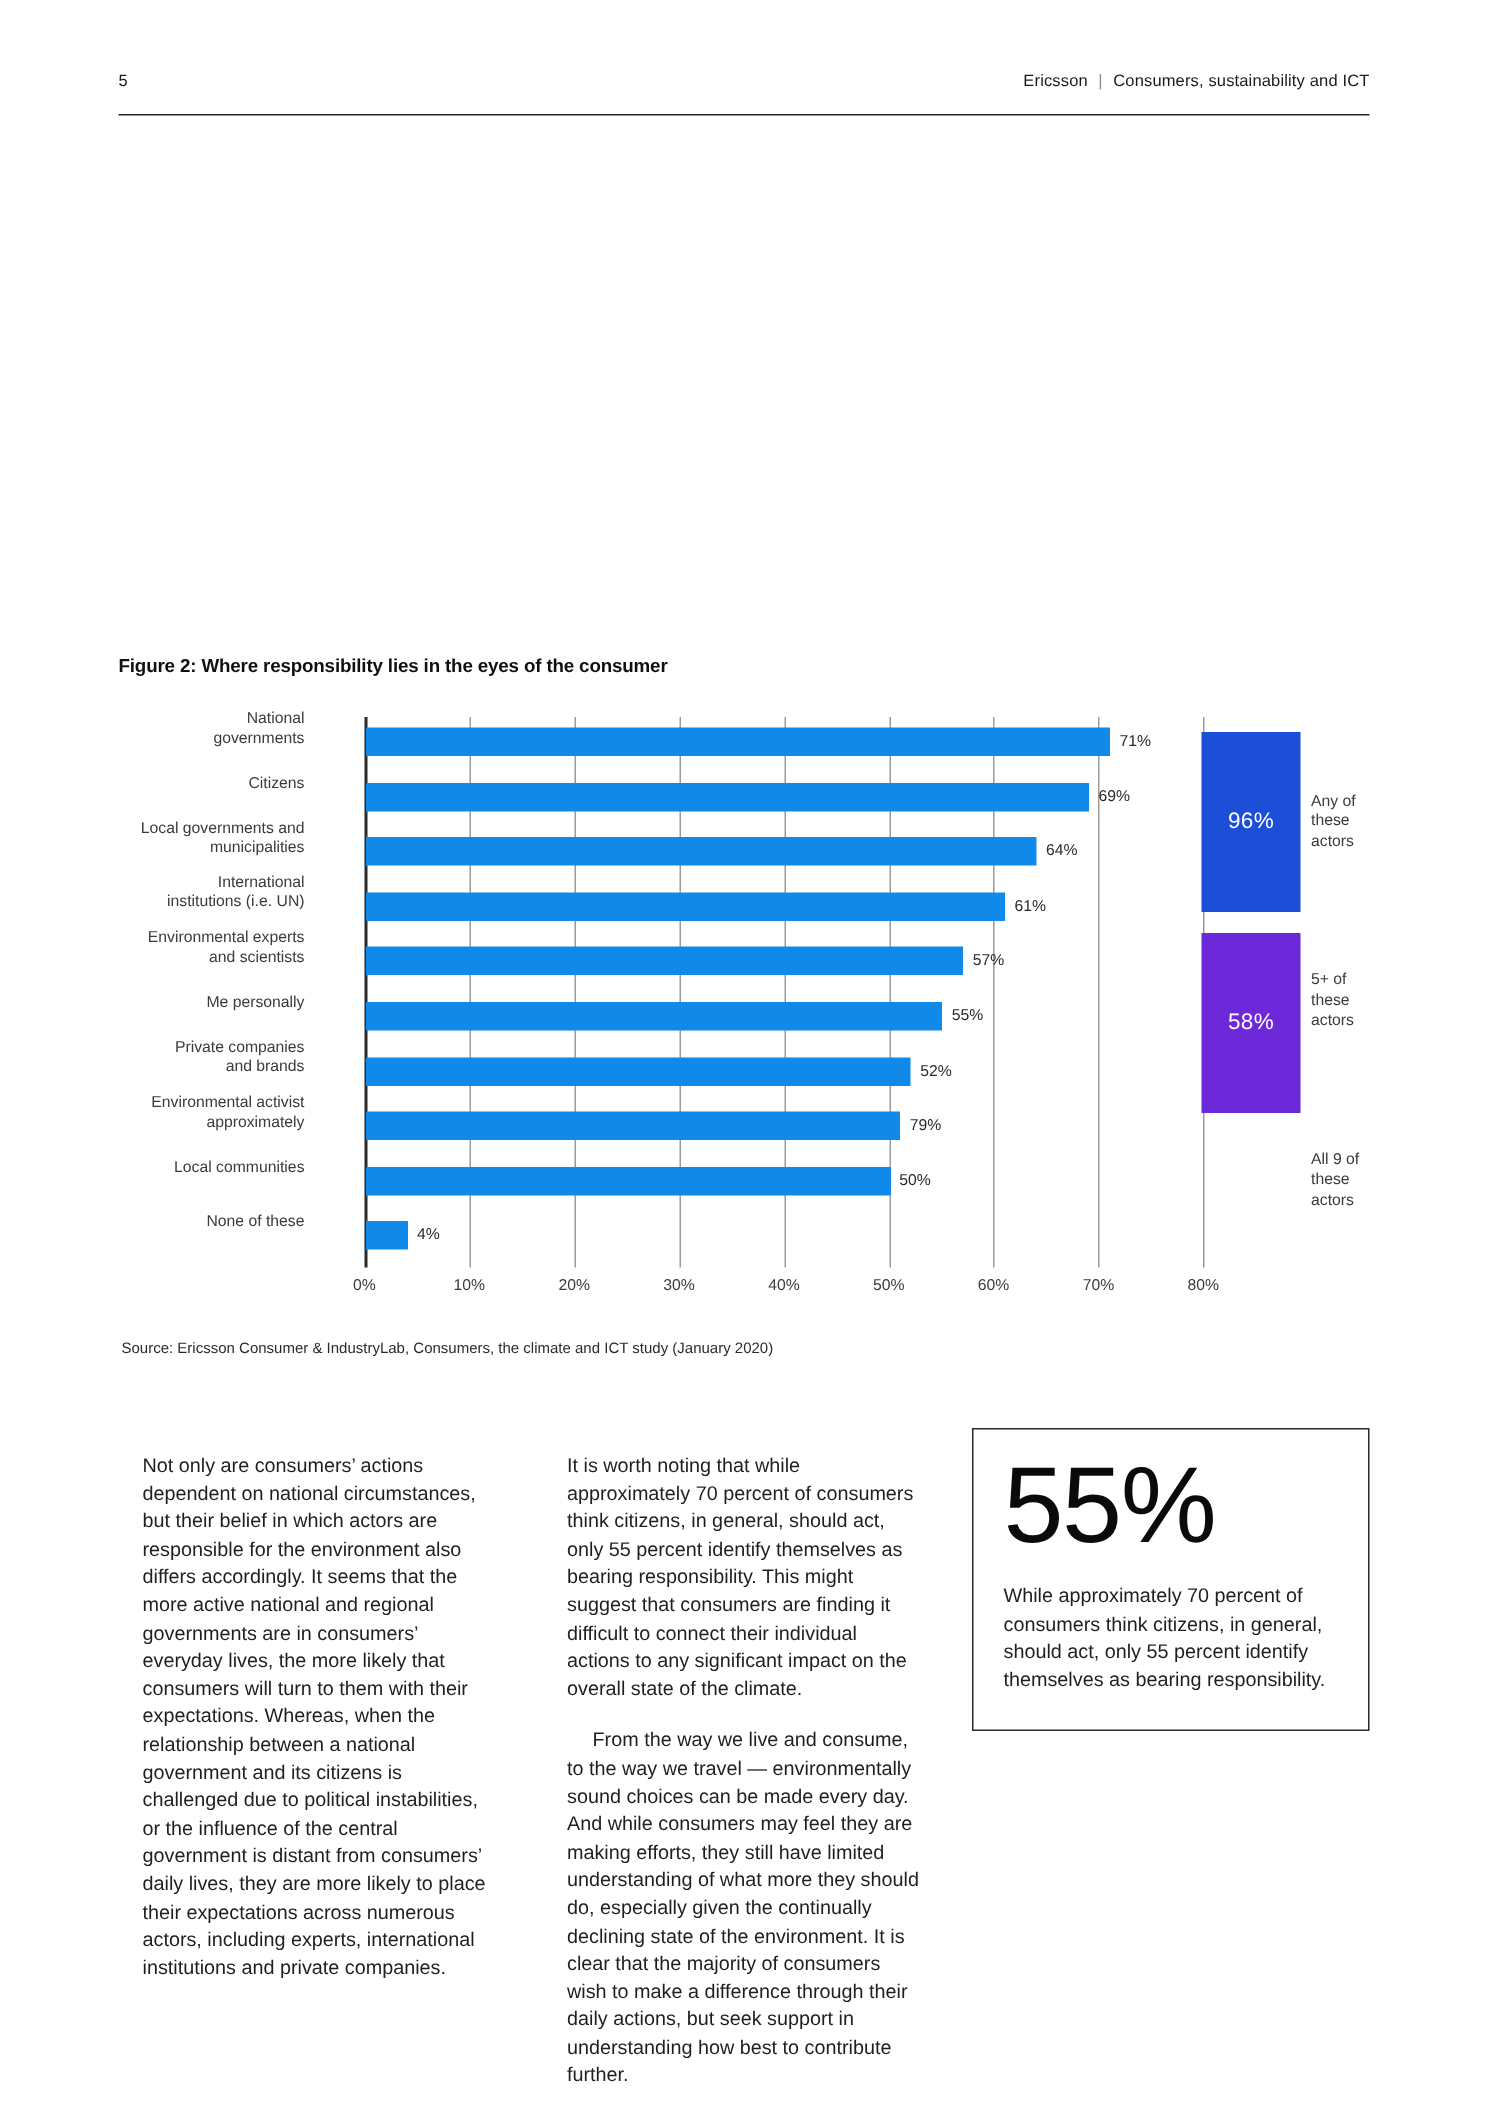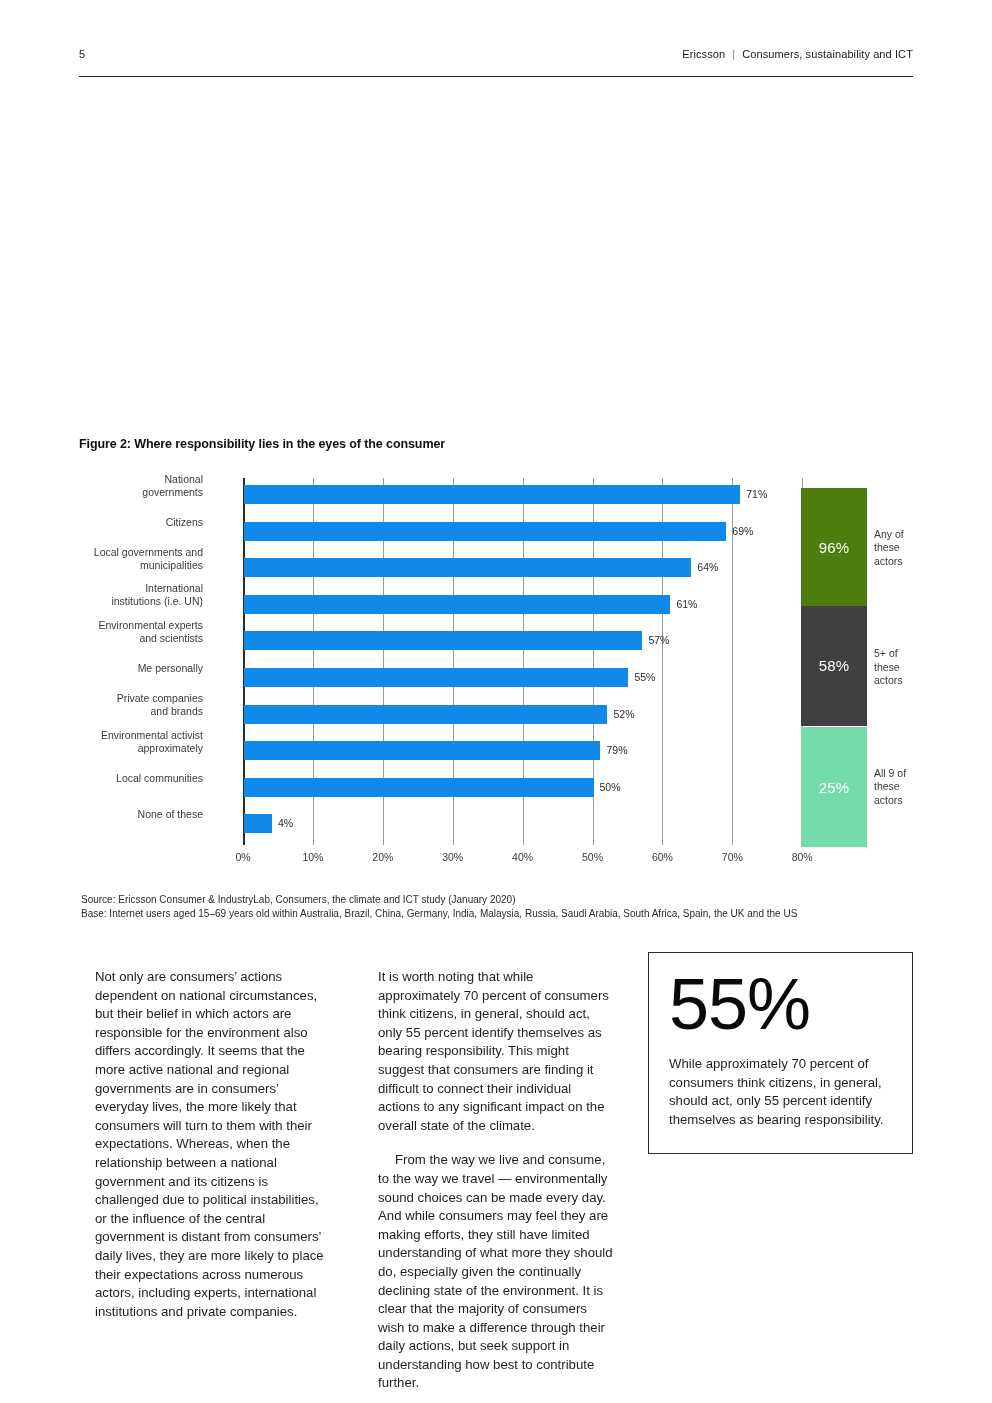--- a/index.html
+++ b/index.html
@@ -295,28 +295,25 @@
       <div class="xtick" style="left: 69.9px;">10%</div>
       <div class="xtick" style="left: 139.8px;">20%</div>
       <div class="xtick" style="left: 209.7px;">30%</div>
       <div class="xtick" style="left: 279.6px;">40%</div>
       <div class="xtick" style="left: 349.5px;">50%</div>
       <div class="xtick" style="left: 419.4px;">60%</div>
       <div class="xtick" style="left: 489.3px;">70%</div>
       <div class="xtick" style="left: 559.2px;">80%</div>
     </div>
   <div class="stack" id="stack">
-      <div class="stack-seg" style="top: 0px; height: 119.667px; background: #4d7c0f;">
+      <div class="stack-seg" style="top: 0px; height: 119.667px; background: #1d4ed8;">
         <span>96%</span>
       </div>
-      <div class="stack-seg" style="top: 118px; height: 119.667px; background: #404040;">
+      <div class="stack-seg" style="top: 134px; height: 119.667px; background: #6d28d9;">
         <span>58%</span>
-      </div>
-      <div class="stack-seg" style="top: 239.333px; height: 119.667px; background: rgb(115, 218, 168);">
-        <span>25%</span>
       </div>
     </div>
   <div id="stack-legends">
       <div class="stack-legend" style="top: 53.5833px;">
         <div>Any of</div>
         <div>these</div>
         <div>actors</div>
       </div>
       <div class="stack-legend" style="top: 173.25px;">
         <div>5+ of</div>
@@ -326,21 +323,20 @@
       <div class="stack-legend" style="top: 292.917px;">
         <div>All 9 of</div>
         <div>these</div>
         <div>actors</div>
       </div>
     </div>
 </div>
 
 <div class="source-block">
   <div>Source: Ericsson Consumer &amp; IndustryLab, Consumers, the climate and ICT study (January 2020)</div>
-  <div>Base: Internet users aged 15–69 years old within Australia, Brazil, China, Germany, India, Malaysia, Russia, Saudi Arabia, South Africa, Spain, the UK and the US</div>
 </div>
 
 <div class="col col-left">
   <p>Not only are consumers’ actions dependent on national circumstances, but their belief in which actors are responsible for the environment also differs accordingly. It seems that the more active national and regional governments are in consumers’ everyday lives, the more likely that consumers will turn to them with their expectations. Whereas, when the relationship between a national government and its citizens is challenged due to political instabilities, or the influence of the central government is distant from consumers’ daily lives, they are more likely to place their expectations across numerous actors, including experts, international institutions and private companies.</p>
 </div>
 <div class="col col-mid">
   <p>It is worth noting that while approximately 70 percent of consumers think citizens, in general, should act, only 55 percent identify themselves as bearing responsibility. This might suggest that consumers are finding it difficult to connect their individual actions to any significant impact on the overall state of the climate.</p>
   <p class="indent">From the way we live and consume, to the way we travel — environmentally sound choices can be made every day. And while consumers may feel they are making efforts, they still have limited understanding of what more they should do, especially given the continually declining state of the environment. It is clear that the majority of consumers wish to make a difference through their daily actions, but seek support in understanding how best to contribute further.</p>
 </div>
 

